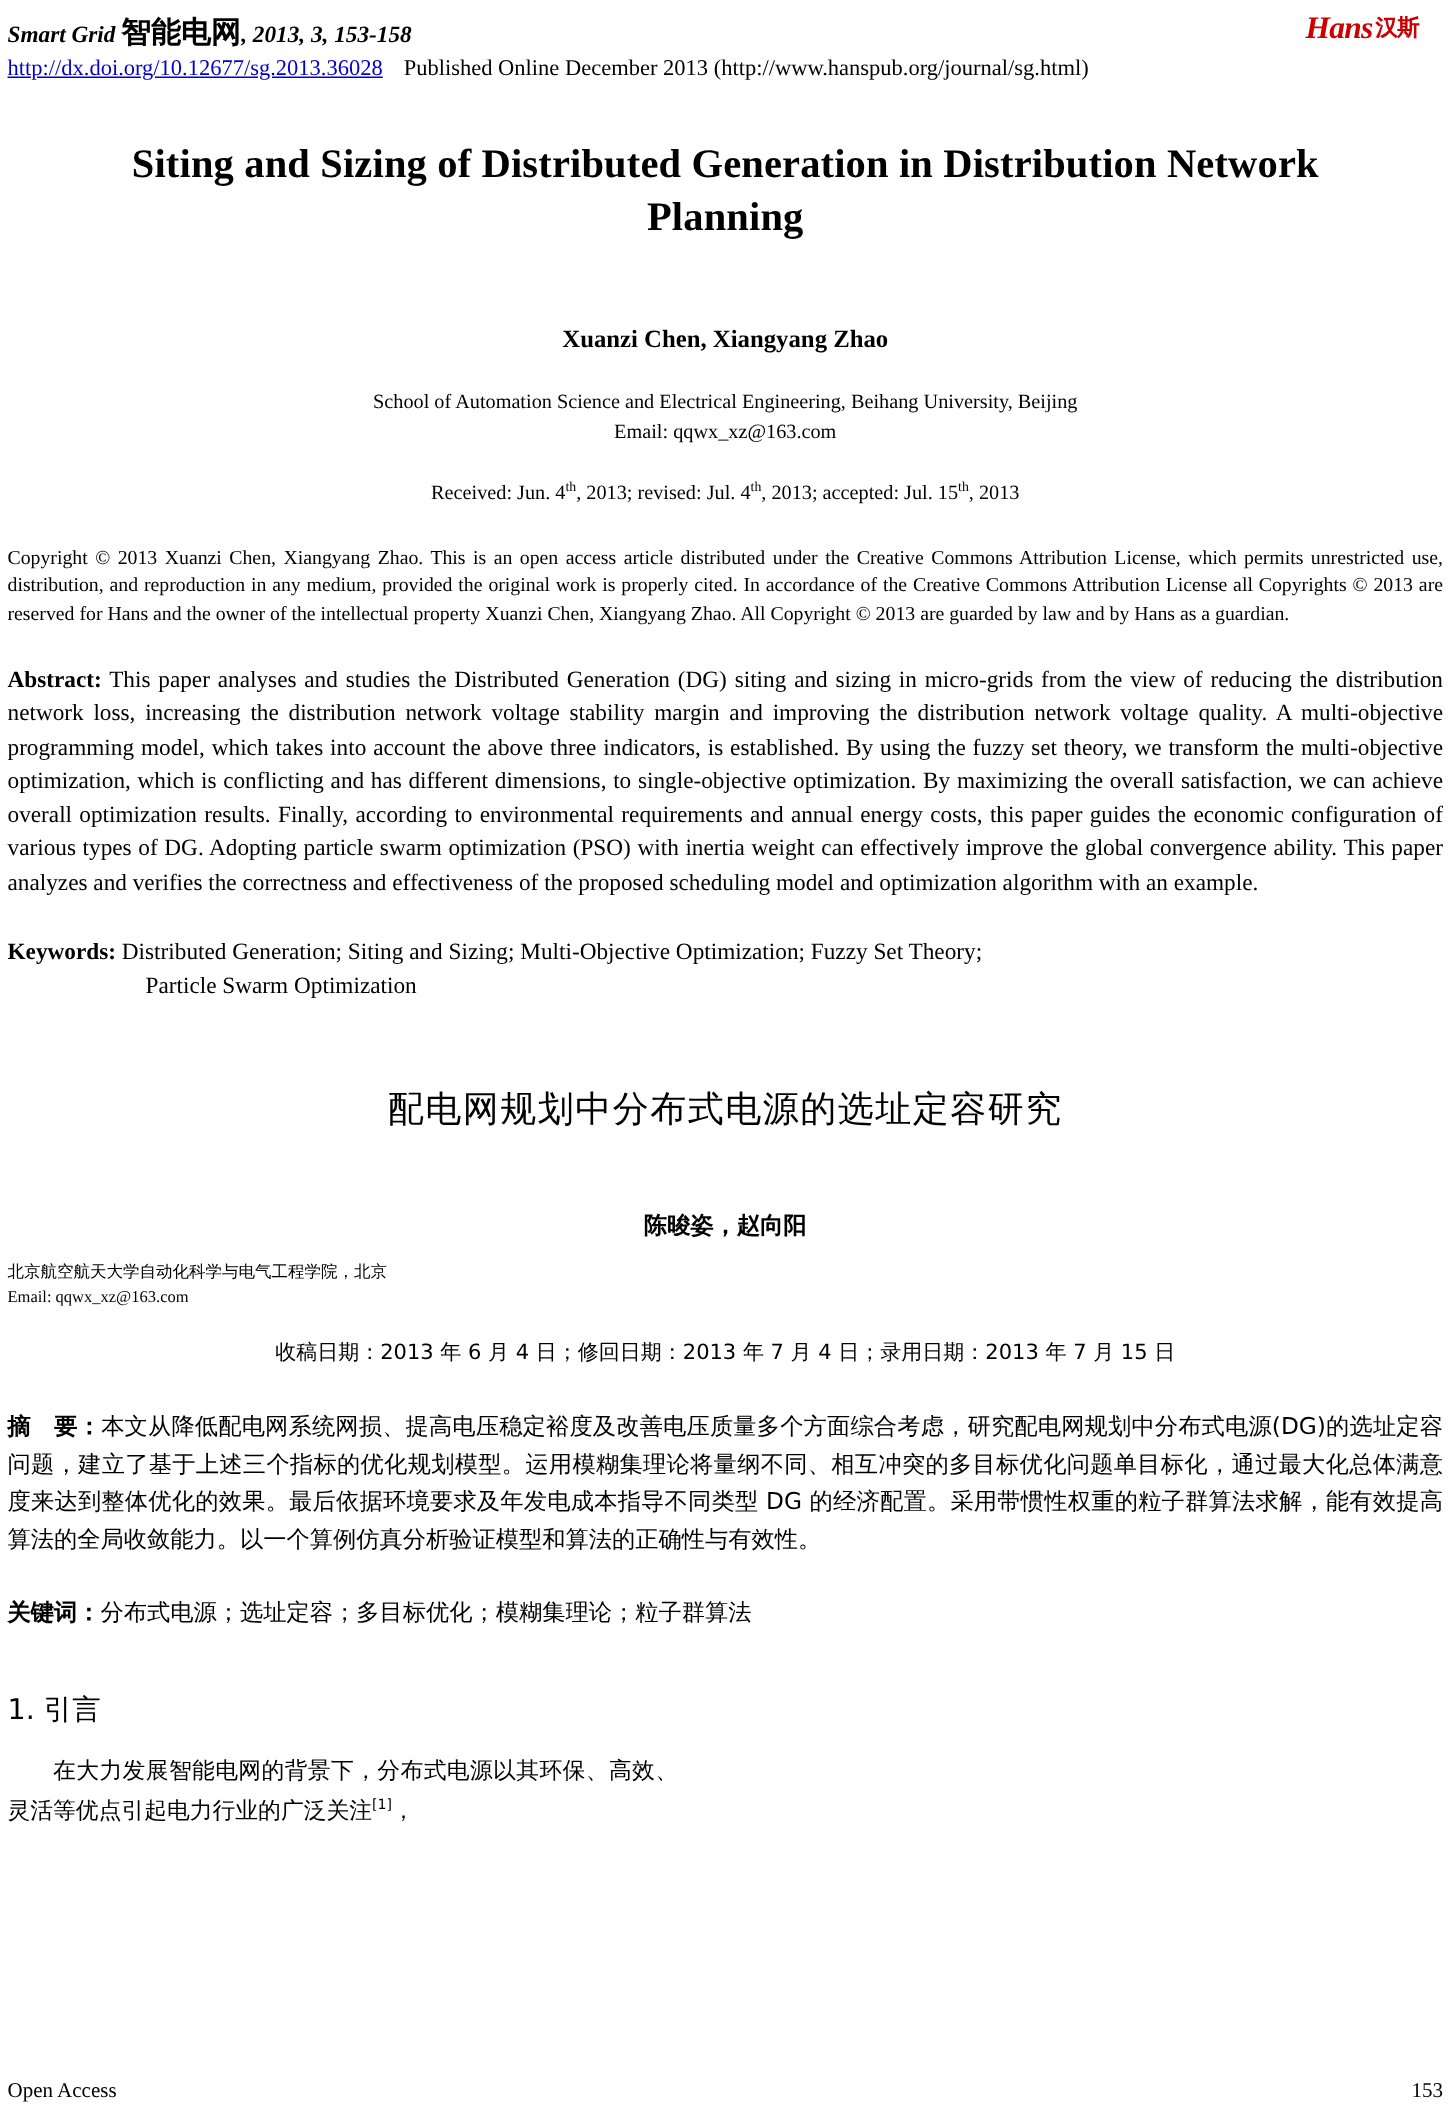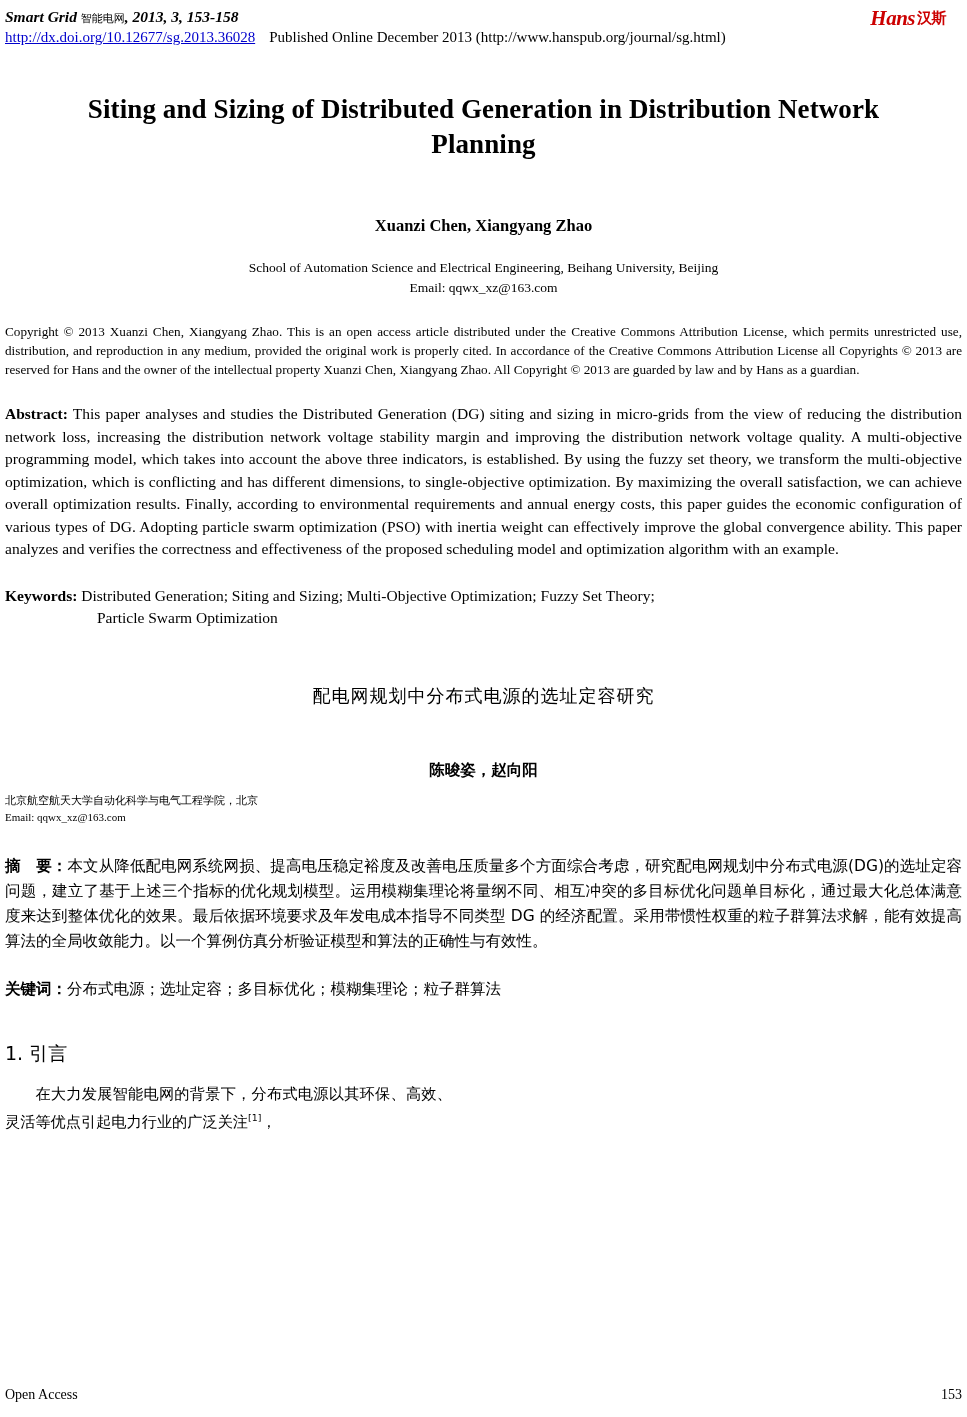--- a/index.html
+++ b/index.html
@@ -41,22 +41,22 @@
     height: 48px;
   }
   .journal-line {
     font-size: 15.5px;
     font-weight: bold;
     font-style: italic;
   }
   .journal-line .cn {
     font-style: normal;
     font-family: "DejaVu Sans", sans-serif;
-    font-weight: normal;
-    font-size: 11px;
+    font-weight: bold;
+    font-size: 20px;
   }
   .journal-line .rest {
     font-style: italic;
     font-weight: bold;
   }
   .doi-line {
     margin-top: 3px;
     font-size: 15px;
   }
   .doi-link {
@@ -141,21 +141,21 @@
   .keywords .second {
     display: block;
     margin-left: 92px;
   }
 
   
   .cn-block { font-family: "DejaVu Sans", sans-serif; }
   h2.cn-title {
     margin: 54px 0 0 0;
     text-align: center;
-    font-size: 18px;
+    font-size: 24px;
     font-weight: normal;
     letter-spacing: 1px;
   }
   .cn-authors {
     margin-top: 52px;
     text-align: center;
     font-size: 15.5px;
     font-weight: bold;
   }
   .cn-affil {
@@ -244,20 +244,23 @@
 
       <h1 class="title">Siting and Sizing of Distributed Generation in Distribution Network Planning</h1>
 
       <div class="authors">Xuanzi Chen, Xiangyang Zhao</div>
 
       <div class="affil">
         <div>School of Automation Science and Electrical Engineering, Beihang University, Beijing</div>
         <div>Email: qqwx_xz@163.com</div>
       </div>
 
+      <div class="dates">
+        <span>Received: Jun. 4</span><sup>th</sup><span>, 2013; revised: Jul. 4</span><sup>th</sup><span>, 2013; accepted: Jul. 15</span><sup>th</sup><span>, 2013</span>
+      </div>
 
       <div class="copyright">Copyright © 2013 Xuanzi Chen, Xiangyang Zhao. This is an open access article distributed under the Creative Commons Attribution License, which permits unrestricted use, distribution, and reproduction in any medium, provided the original work is properly cited. In accordance of the Creative Commons Attribution License all Copyrights © 2013 are reserved for Hans and the owner of the intellectual property Xuanzi Chen, Xiangyang Zhao. All Copyright © 2013 are guarded by law and by Hans as a guardian.</div>
 
       <div class="abstract">
         <span class="lbl">Abstract:</span><span> This paper analyses and studies the Distributed Generation (DG) siting and sizing in micro-grids from the view of reducing the distribution network loss, increasing the distribution network voltage stability margin and improving the distribution network voltage quality. A multi-objective programming model, which takes into account the above three indicators, is established. By using the fuzzy set theory, we transform the multi-objective optimization, which is conflicting and has different dimensions, to single-objective optimization. By maximizing the overall satisfaction, we can achieve overall optimization results. Finally, according to environmental requirements and annual energy costs, this paper guides the economic configuration of various types of DG. Adopting particle swarm optimization (PSO) with inertia weight can effectively improve the global convergence ability. This paper analyzes and verifies the correctness and effectiveness of the proposed scheduling model and optimization algorithm with an example.</span>
       </div>
 
       <div class="keywords">
         <span class="lbl">Keywords:</span><span> Distributed Generation; Siting and Sizing; Multi-Objective Optimization; Fuzzy Set Theory;</span>
         <span class="second">Particle Swarm Optimization</span>
@@ -266,20 +269,21 @@
       <div class="cn-block">
         <h2 class="cn-title">配电网规划中分布式电源的选址定容研究</h2>
 
         <div class="cn-authors">陈晙姿，赵向阳</div>
 
         <div class="cn-affil">
           <div>北京航空航天大学自动化科学与电气工程学院，北京</div>
           <div class="email">Email: qqwx_xz@163.com</div>
         </div>
 
+        <div class="cn-dates">收稿日期：2013 年 6 月 4 日；修回日期：2013 年 7 月 4 日；录用日期：2013 年 7 月 15 日</div>
 
         <div class="cn-abstract">
           <span class="lbl">摘　要：</span><span>本文从降低配电网系统网损、提高电压稳定裕度及改善电压质量多个方面综合考虑，研究配电网规划中分布式电源(DG)的选址定容问题，建立了基于上述三个指标的优化规划模型。运用模糊集理论将量纲不同、相互冲突的多目标优化问题单目标化，通过最大化总体满意度来达到整体优化的效果。最后依据环境要求及年发电成本指导不同类型 DG 的经济配置。采用带惯性权重的粒子群算法求解，能有效提高算法的全局收敛能力。以一个算例仿真分析验证模型和算法的正确性与有效性。</span>
         </div>
 
         <div class="cn-keywords">
           <span class="lbl">关键词：</span><span>分布式电源；选址定容；多目标优化；模糊集理论；粒子群算法</span>
         </div>
       </div>
 

